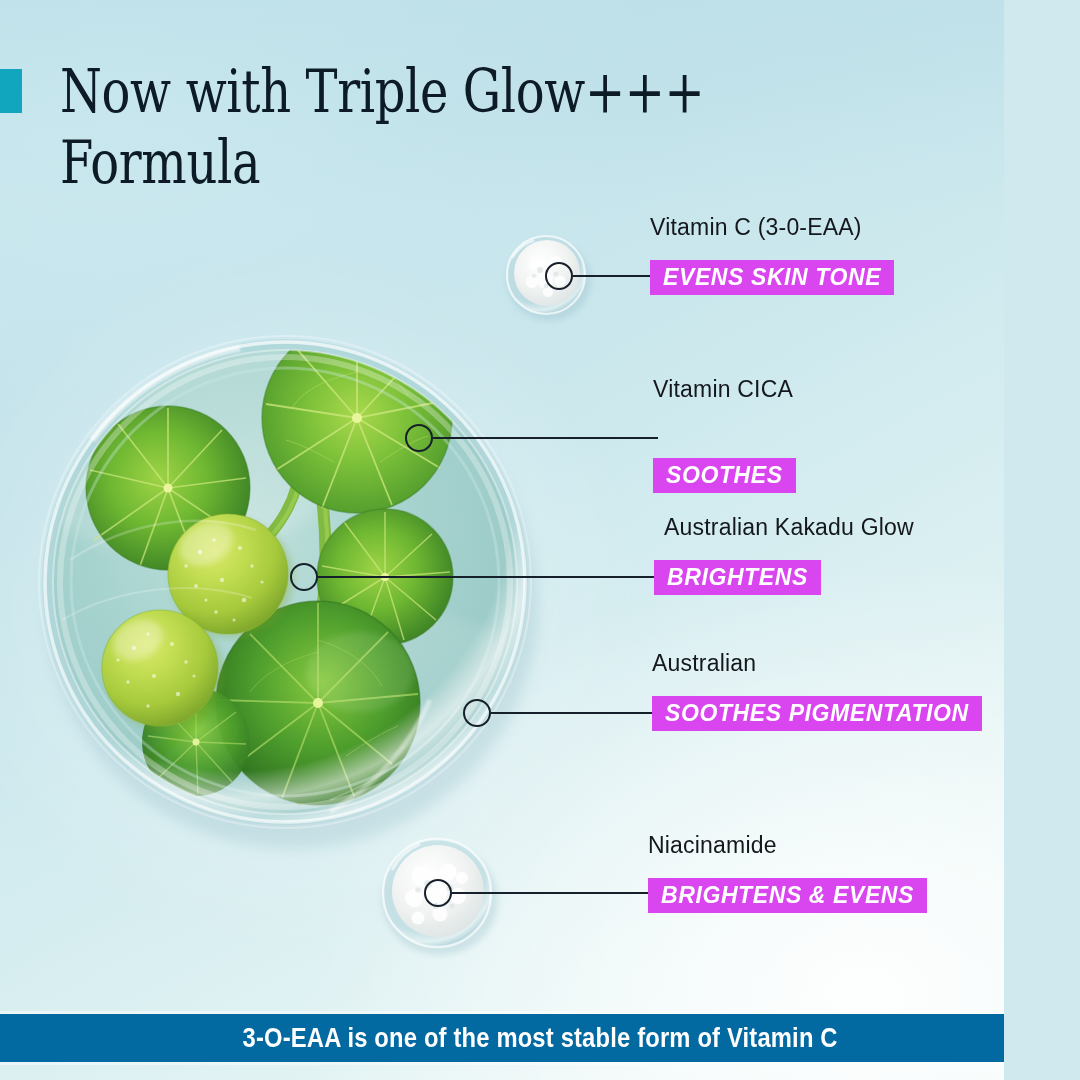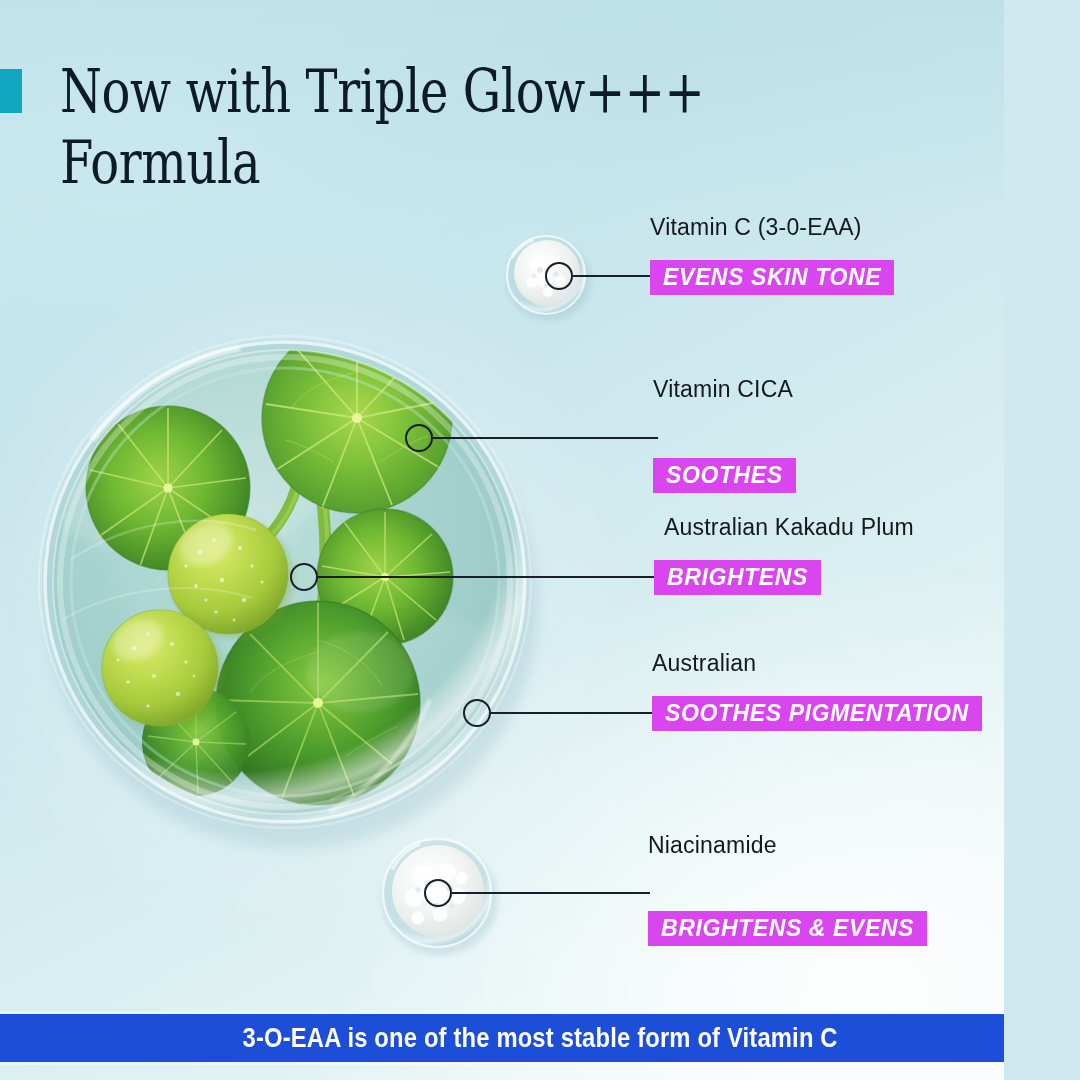--- a/index.html
+++ b/index.html
@@ -81,21 +81,21 @@
     position:absolute;
     width:28px; height:28px;
     border:2px solid #16202a;
     border-radius:50%;
     background:transparent;
   }
 
   
   .banner {
     position:absolute; left:0; top:1014px; width:1080px; height:48px;
-    background:#1d4ed8;
+    background:#0369a1;
     display:flex; align-items:center; justify-content:center;
   }
   .banner-text {
     color:#ffffff;
     font-size:27px;
     font-weight:700;
     letter-spacing:0.2px;
     transform:scaleX(0.88);
     white-space:nowrap;
   }
@@ -427,32 +427,32 @@
     <span class="c-name">Vitamin C (3-0-EAA)</span>
     <span class="c-badge" style="top:46px;">EVENS SKIN TONE</span>
   </div>
 
   <div class="callout" style="left:653px; top:376px;">
     <span class="c-name">Vitamin CICA</span>
     <span class="c-badge" style="top:54px;margin-top:28px;">SOOTHES</span>
   </div>
 
   <div class="callout" style="left:654px; top:514px;">
-    <span class="c-name" style="left:10px;">Australian Kakadu Plum</span>
+    <span class="c-name" style="left:10px;">Australian Kakadu Glow</span>
     <span class="c-badge" style="top:46px;">BRIGHTENS</span>
   </div>
 
   <div class="callout" style="left:652px; top:650px;">
     <span class="c-name">Australian</span>
     <span class="c-badge" style="top:46px;">SOOTHES PIGMENTATION</span>
   </div>
 
   <div class="callout" style="left:648px; top:832px;">
     <span class="c-name">Niacinamide</span>
-    <span class="c-badge" style="top:46px;margin-top:33px;">BRIGHTENS &amp; EVENS</span>
+    <span class="c-badge" style="top:46px;">BRIGHTENS &amp; EVENS</span>
   </div>
 
   <div class="banner-edge-top"></div>
   <div class="banner">
     <span class="banner-text">3-O-EAA is one of the most stable form of Vitamin C</span>
   </div>
   <div class="banner-edge-bot"></div>
 
 </div>
 

